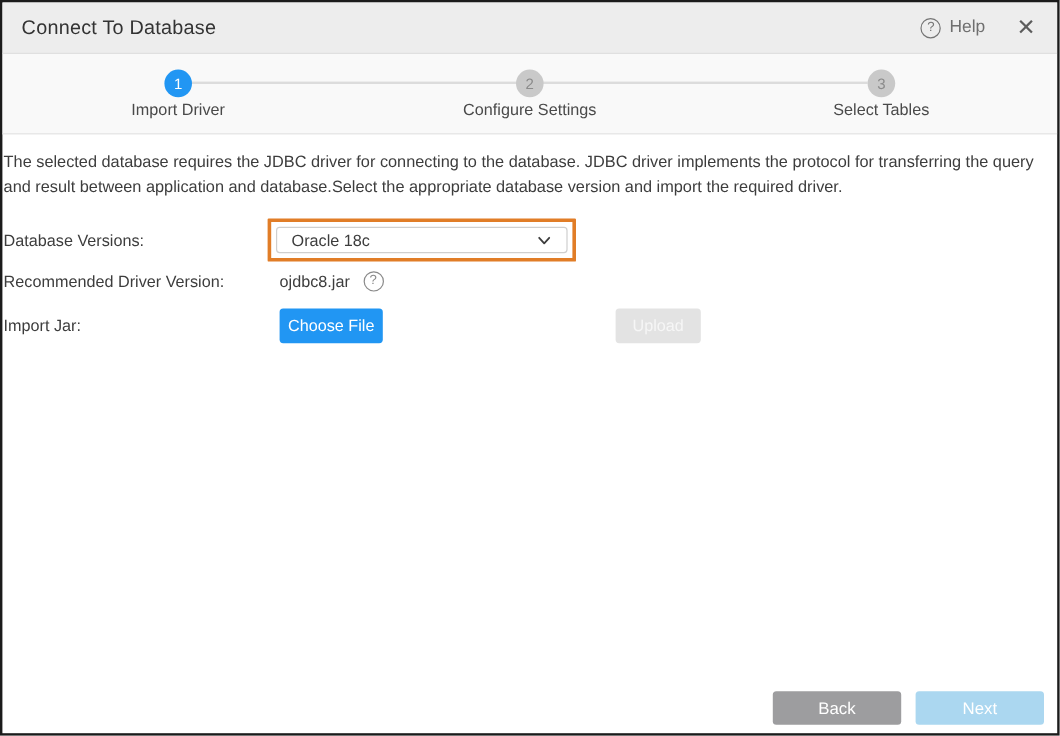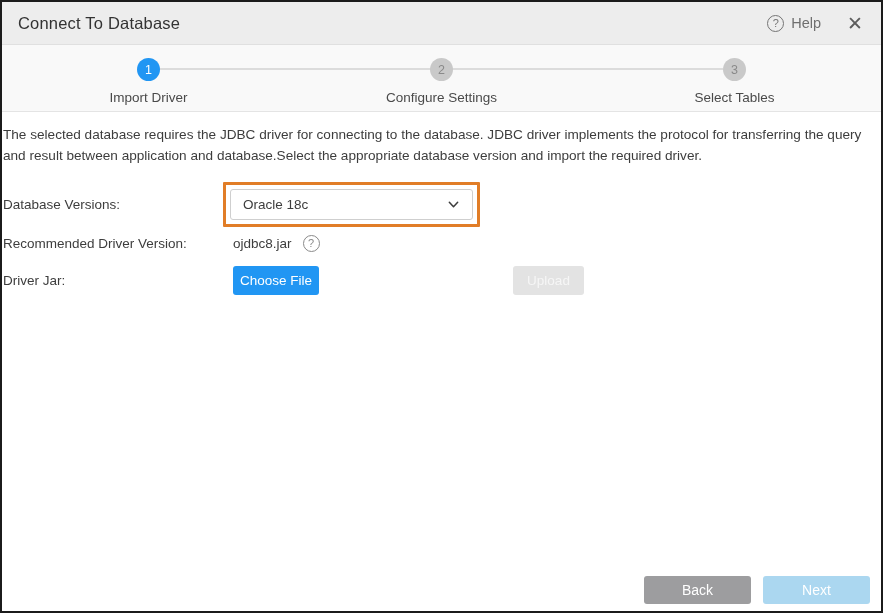--- a/index.html
+++ b/index.html
@@ -80,21 +80,21 @@
     display: flex; align-items: center; justify-content: center;
     font-size: 12.5px;
     background: #C9C9C9;
     color: #8a8a8a;
   }
   .step.active .step-circle {
     background: #2196F3;
     color: #ffffff;
   }
   .step-label {
-    margin-top: 9px;
+    margin-top: 3px;
     font-size: 13.5px;
     color: #4a4a4a;
   }
   
   .content {
     padding: 12px 10px 0 1px;
   }
   .description {
     font-size: 13.6px;
     line-height: 1.55;
@@ -112,21 +112,21 @@
     color: #3d3d3d;
     flex: none;
   }
   .row-versions { margin-top: 16px; }
   .highlight-box {
     border: 3px solid #E17D27;
     padding: 4px;
     border-radius: 1px;
   }
   .select-box {
-    width: 243px; height: 31px;
+    width: 243px; height: 22px;
     background: #ffffff;
     border: 1px solid #cfcfcf;
     border-radius: 3px;
     display: flex;
     align-items: center;
     padding: 0 12px;
     cursor: pointer;
   }
   .select-value { font-size: 13.5px; color: #3d3d3d; flex: 1; }
   .chevron { width: 13px; height: 13px; flex: none; }
@@ -222,21 +222,21 @@
       </div>
     </div>
 
     <div class="form-row row-recommended">
       <div class="form-label">Recommended Driver Version:</div>
       <span class="driver-value" style="margin-left:10px;">ojdbc8.jar</span>
       <span class="q-icon small">?</span>
     </div>
 
     <div class="form-row row-driverjar">
-      <div class="form-label">Driver Jar:</div>
+      <div class="form-label">Import Jar:</div>
       <button class="btn btn-choose" style="margin-left:10px;">Choose File</button>
       <button class="btn btn-upload" disabled="">Upload</button>
     </div>
 
   </div>
 
   <div class="footer">
     <button class="btn btn-back">Back</button>
     <button class="btn btn-next" disabled="">Next</button>
   </div>

